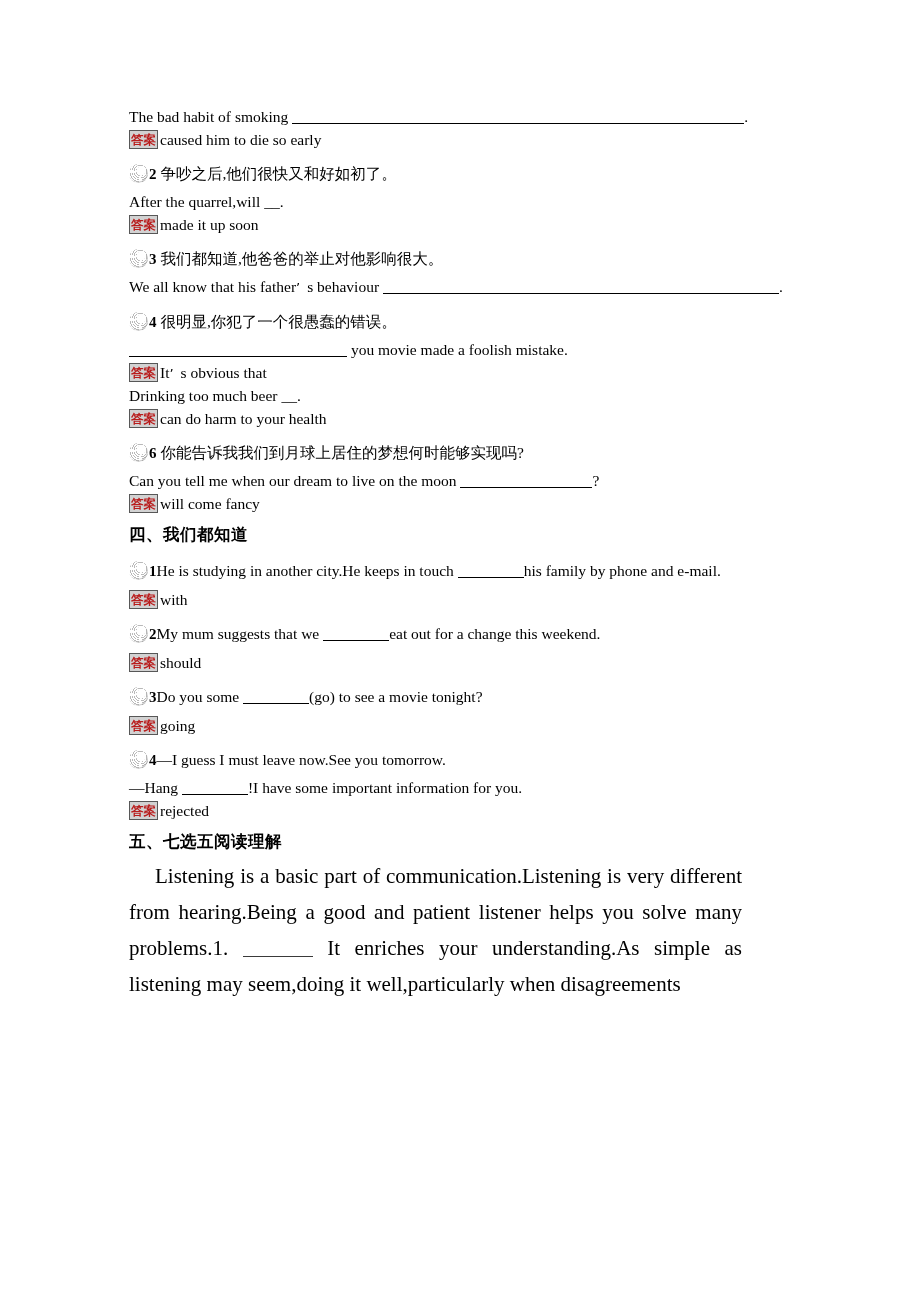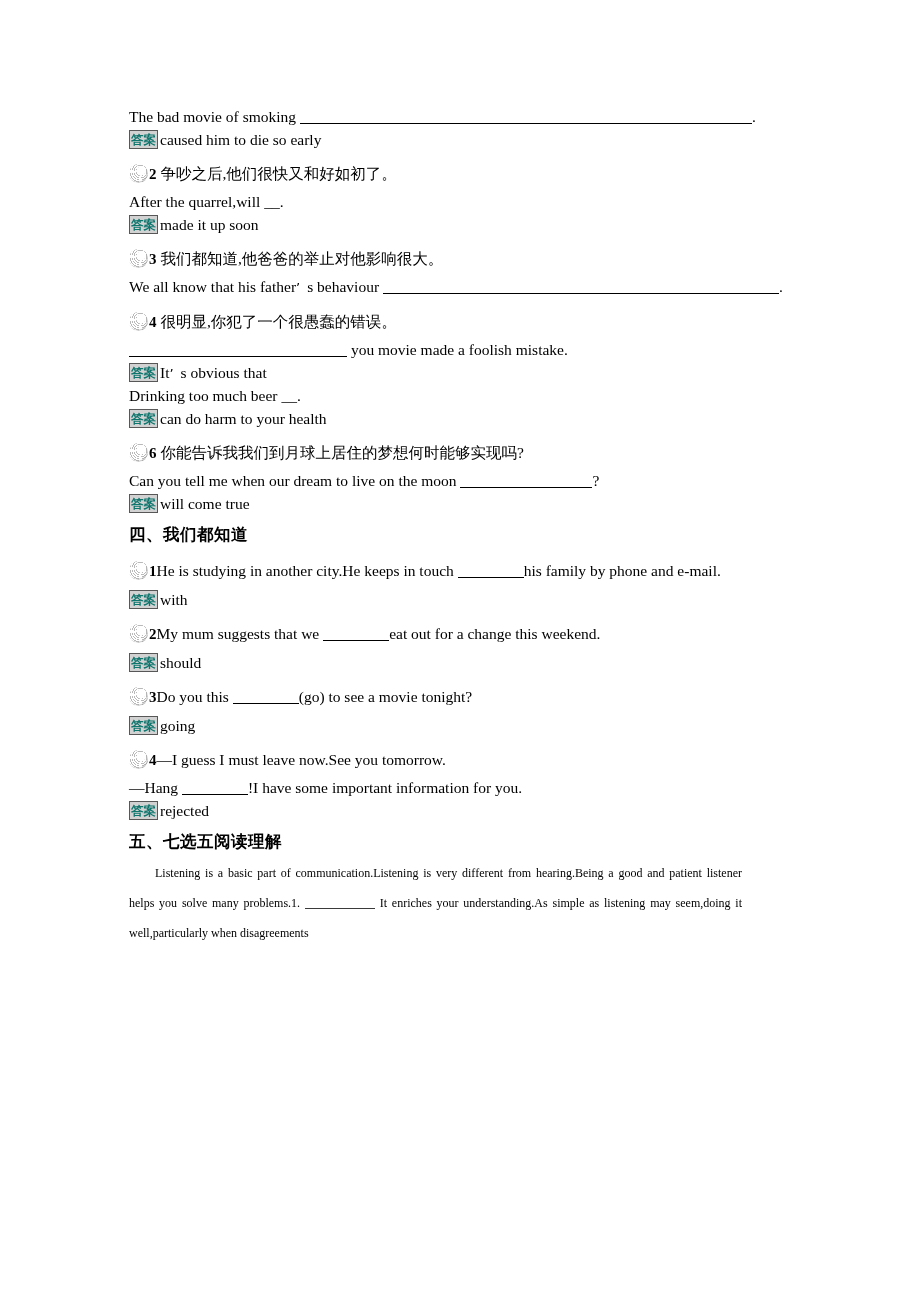--- a/index.html
+++ b/index.html
@@ -99,21 +99,21 @@
     display: inline-block;
     background: #d2d2d2;
     border: 1px solid #575757;
     font-family: "DejaVu Sans", "Liberation Sans", sans-serif;
     font-size: 12.5px;
     font-weight: 700;
     line-height: 15px;
     padding: 1px 1px 1px 1px;
     letter-spacing: 0;
     vertical-align: 1px;
-    color: #0f766e;
+    color: #b91c1c;
   }
   .anstext { margin-left: 2px; }
 
   
   .sec {
     font-family: "DejaVu Sans", "Liberation Sans", sans-serif;
     font-weight: 700;
     font-size: 16.5px;
     line-height: 24px;
     margin: 9px 0 4px 0;
@@ -132,36 +132,36 @@
   .blank.mid2    { width: 132px; }
   .blank.long    { width: 218px; }
   .blank.xlong   { width: 396px; }
   .blank.xxlong  { width: 452px; }
   .blank.dotted  { width: 70px; border-bottom: 1.4px solid #3a3a3a; }
 
   .apos { font-family: "DejaVu Sans", sans-serif; font-size: 13px; }
   .aposgap { display:inline-block; width: 7px; }
 
   .para {
-    font-size: 12px;
-    line-height: 30px;
+    font-size: 21px;
+    line-height: 36px;
     text-align: justify;
     text-align-last: left;
     margin: 0;
   }
   .indent { display: inline-block; width: 26px; }
 </style>
 </head>
 <body>
 
 <div class="page">
   <div class="content">
 
     <div class="line">
-      <span>The bad movie of smoking </span><span class="blank xxlong"></span><span>.</span>
+      <span>The bad habit of smoking </span><span class="blank xxlong"></span><span>.</span>
     </div>
     <div class="ansrow">
       <span class="badge">答案</span><span class="anstext">caused him to die so early</span>
     </div>
 
     <div class="qrow">
       <span class="bullet"></span><span class="qnum">2</span>
       <span>争吵之后,他们很快又和好如初了。</span>
     </div>
     <div class="line">
@@ -198,41 +198,41 @@
     </div>
 
     <div class="qrow">
       <span class="bullet"></span><span class="qnum">6</span>
       <span>你能告诉我我们到月球上居住的梦想何时能够实现吗?</span>
     </div>
     <div class="line">
       <span>Can you tell me when our dream to live on the moon </span><span class="blank mid2"></span><span>?</span>
     </div>
     <div class="ansrow">
-      <span class="badge">答案</span><span class="anstext">will come true</span>
+      <span class="badge">答案</span><span class="anstext">will come fancy</span>
     </div>
 
     <div class="sec">四、我们都知道</div>
 
     <div class="qrow">
       <span class="bullet"></span><span class="qnum">1</span><span>He is studying in another city.He keeps in touch </span><span class="blank short"></span><span>his family by phone and e-mail.</span>
     </div>
     <div class="ansrow">
       <span class="badge">答案</span><span class="anstext">with</span>
     </div>
 
     <div class="qrow">
       <span class="bullet"></span><span class="qnum">2</span><span>My mum suggests that we </span><span class="blank short"></span><span>eat out for a change this weekend.</span>
     </div>
     <div class="ansrow">
       <span class="badge">答案</span><span class="anstext">should</span>
     </div>
 
     <div class="qrow">
-      <span class="bullet"></span><span class="qnum">3</span><span>Do you this </span><span class="blank short"></span><span>(go) to see a movie tonight?</span>
+      <span class="bullet"></span><span class="qnum">3</span><span>Do you some </span><span class="blank short"></span><span>(go) to see a movie tonight?</span>
     </div>
     <div class="ansrow">
       <span class="badge">答案</span><span class="anstext">going</span>
     </div>
 
     <div class="qrow">
       <span class="bullet"></span><span class="qnum">4</span><span>—I guess I must leave now.See you tomorrow.</span>
     </div>
     <div class="line">
       <span>—Hang </span><span class="blank short"></span><span>!I have some important information for you.</span>

